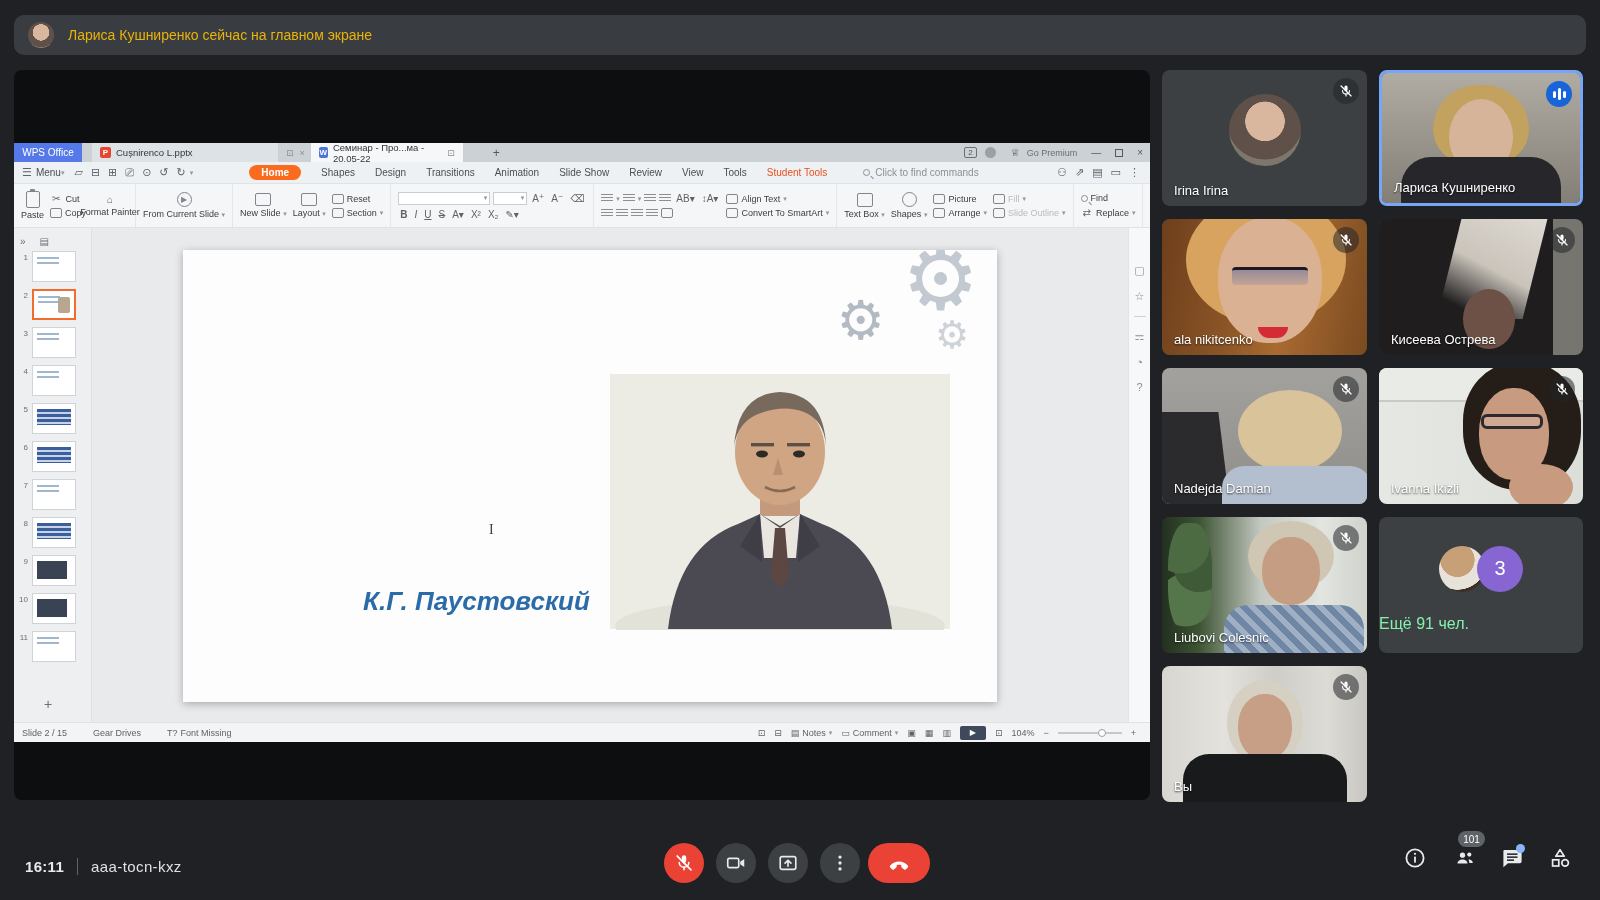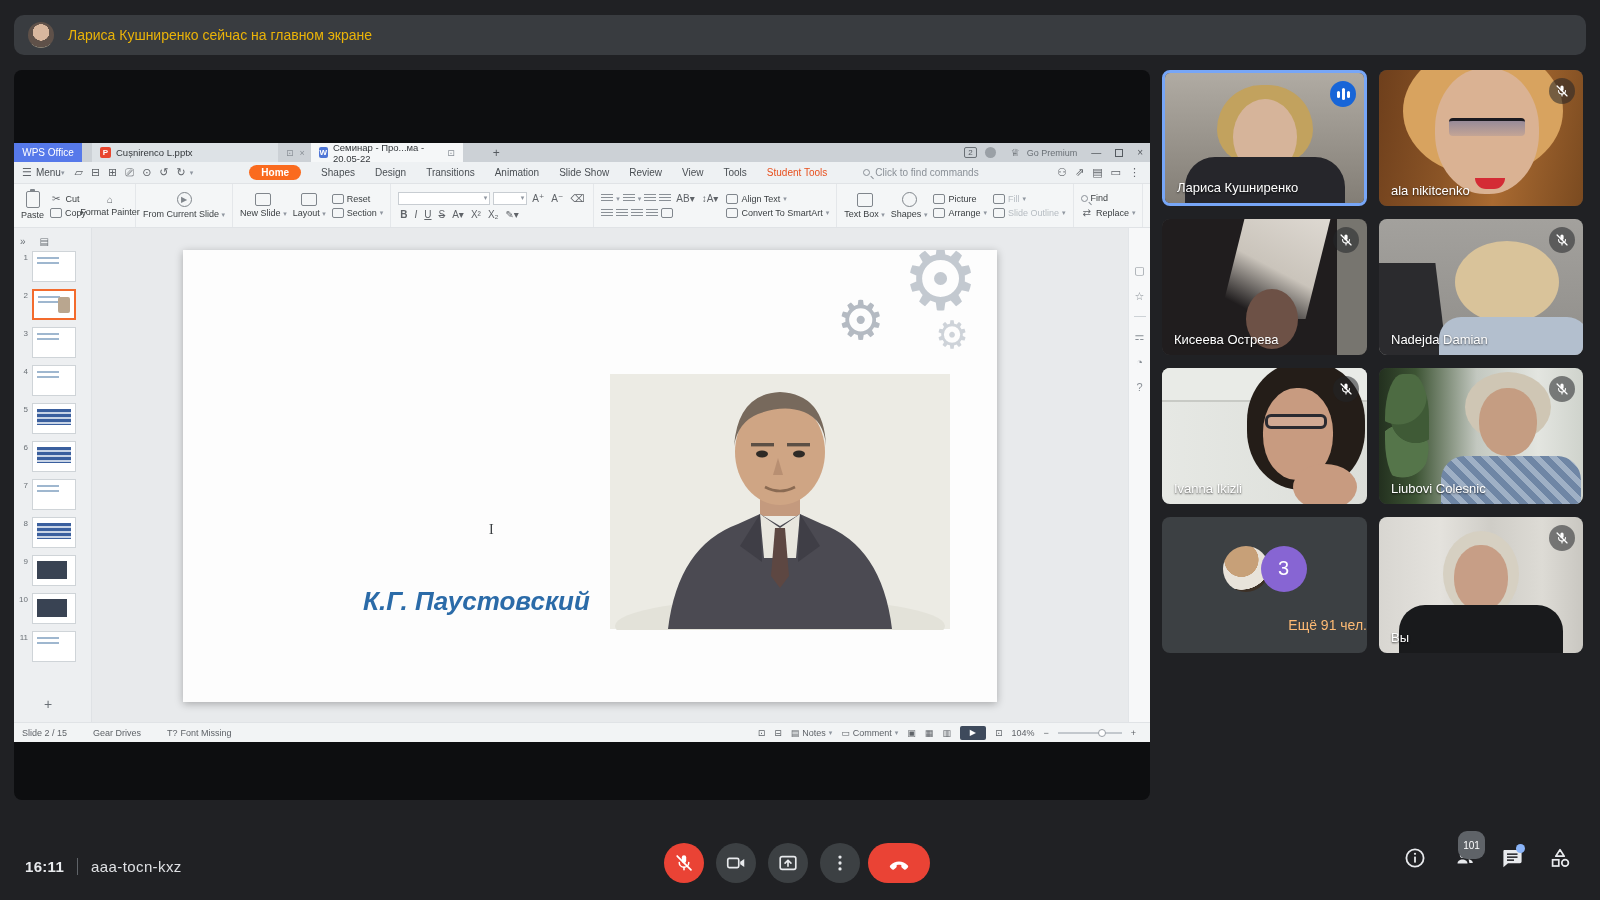--- a/index.html
+++ b/index.html
@@ -170,35 +170,35 @@
   .v-you{background:linear-gradient(90deg,#d8d6d1 0%,#e4e2dd 30%,#cfcdc7 55%,#dddbd5 80%,#c9c7c1 100%);}
   .v-you .scarf{left:50%;top:14px;transform:translateX(-50%);width:76px;height:86px;border-radius:50%;background:#d6d0c2;}
   .v-you .face{left:50%;top:28px;transform:translateX(-50%);width:54px;height:66px;border-radius:48%;background:#c79e86;}
   .v-you .bodyp{left:50%;bottom:-8px;transform:translateX(-50%);width:164px;height:56px;border-radius:26px 26px 0 0;background:#191a1c;}
 
   .morewrap{position:absolute;left:50%;top:38%;transform:translate(-50%,-50%);width:84px;height:46px;}
   .ph{position:absolute;left:0;top:0;width:46px;height:46px;border-radius:50%;
       background:radial-gradient(circle at 40% 30%,#c7a078 0 40%,#e8e3da 41% 70%,#3c3026 71%);}
   .pur{position:absolute;right:0;top:0;width:46px;height:46px;border-radius:50%;background:#8765d3;
        color:#fff;font-size:20px;display:flex;align-items:center;justify-content:center;}
-  .morelbl{position:absolute;left:0;right:0;bottom:20px;text-align:right;color:#fdba74;font-size:14px;}
+  .morelbl{position:absolute;left:0;right:0;bottom:20px;text-align:left;color:#86efac;font-size:16px;}
 
   
   .bbar{position:absolute;left:0;top:810px;width:1600px;height:90px;}
   .meta{position:absolute;left:25px;top:48px;display:flex;align-items:center;gap:13px;color:#e8eaed;}
   .meta .t{font-size:15px;font-weight:bold;letter-spacing:.3px;text-align:right;}
   .meta .sep{width:1px;height:17px;background:#5f6368;}
   .meta .c{font-size:15px;color:#dfe1e4;letter-spacing:.4px;}
   .cbtn{position:absolute;top:33px;width:40px;height:40px;border-radius:50%;background:#3c4043;
         display:flex;align-items:center;justify-content:center;}
   .cbtn.red{background:#ea4335;}
   .hang{position:absolute;top:33px;left:868px;width:62px;height:40px;border-radius:20px;background:#ea4335;
         display:flex;align-items:center;justify-content:center;}
   .ricon{position:absolute;top:36px;width:24px;height:24px;color:#e8eaed;}
-  .badge101{position:absolute;left:1458px;top:21px;min-width:27px;height:28px;border-radius:9px;background:#5f6368;
+  .badge101{position:absolute;left:1458px;top:21px;min-width:27px;height:16px;border-radius:9px;background:#5f6368;
         color:#fff;font-size:10px;display:flex;align-items:center;justify-content:center;padding:0 0;}
   .bluedot{position:absolute;left:1516px;top:34px;width:9px;height:9px;border-radius:50%;background:#8ab4f8;}
 </style>
 </head>
 <body>
 
 <svg width="0" height="0" style="position:absolute">
   <defs>
     <symbol id="i-micoff" viewBox="0 0 24 24">
       <rect x="9.6" y="3.6" width="4.8" height="8.4" rx="2.4" fill="#fff"></rect>
@@ -583,20 +583,29 @@
               <span class="zknob"></span>
             </span>
           <span>+</span>
         </div>
       </div>
     </div>
   </div>
 
   <div class="grid">
 
+    <div class="tile">
+      <div class="avcirc"></div>
+      <div class="micb">
+          <svg width="16" height="16">
+            <use href="#i-micoff"></use>
+          </svg>
+        </div>
+      <span class="pname">Irina Irina</span>
+    </div>
 
     <div class="tile speaking">
       <div class="vid v-larisa">
         <div class="pp hair"></div>
           <div class="pp face"></div>
           <div class="pp bodyp"></div>
       </div>
       <div class="speakb">
           <i></i>
           <i></i>

